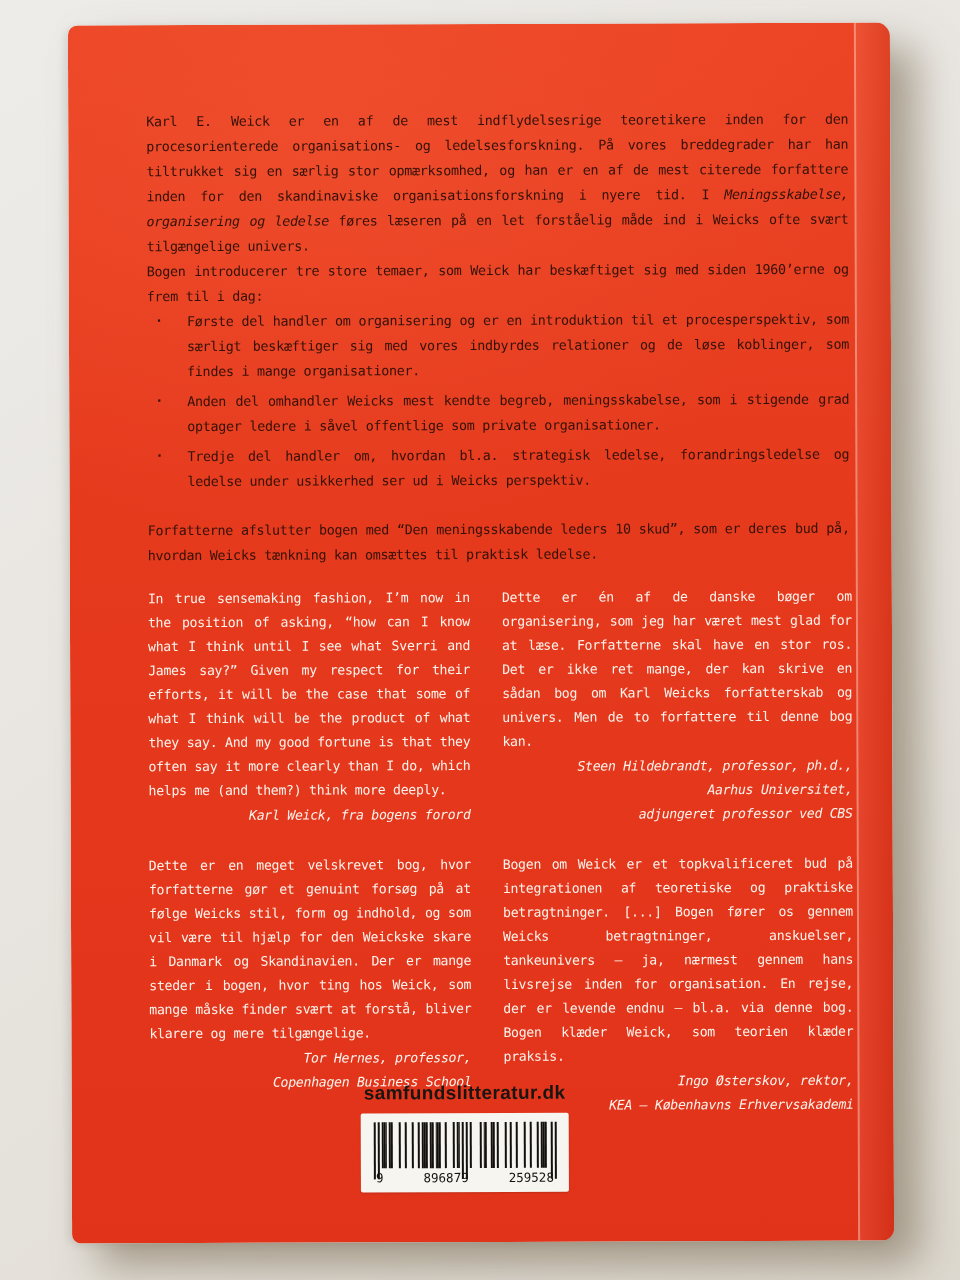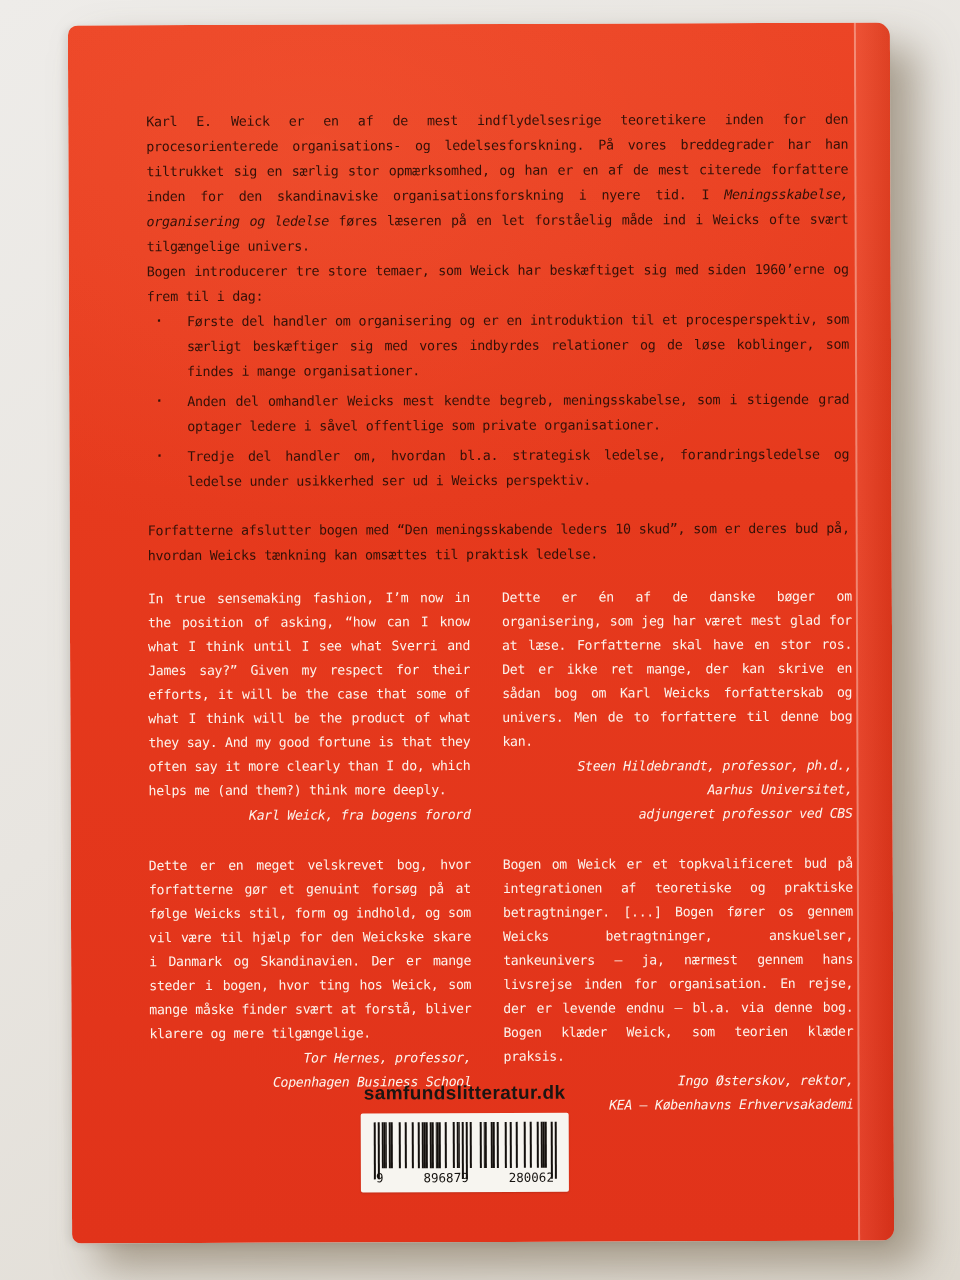--- a/index.html
+++ b/index.html
@@ -215,18 +215,18 @@
             <span class="bit on"></span>
             <span class="bit"></span>
             <span class="bit"></span>
             <span class="bit on guard"></span>
             <span class="bit guard"></span>
             <span class="bit on guard"></span>
           </div>
         <div class="barcode-digits">
           <span>9</span>
           <span>896879</span>
-          <span>280062</span>
+          <span>259528</span>
         </div>
       </div>
     </div>
   </div>
 </div>
 
 </body></html>

